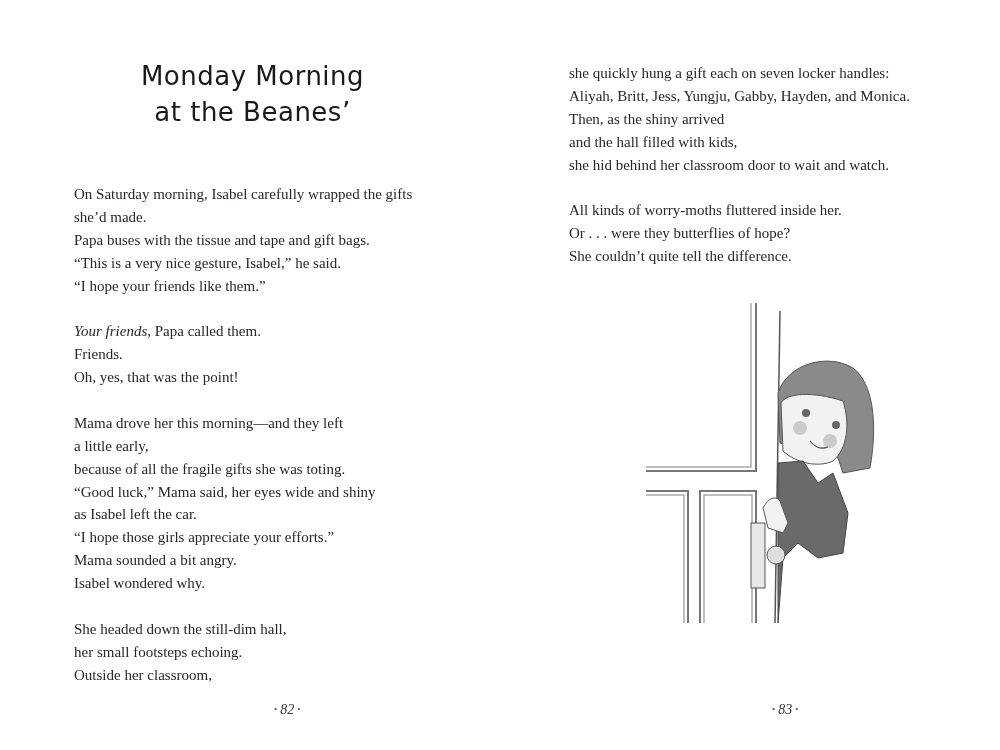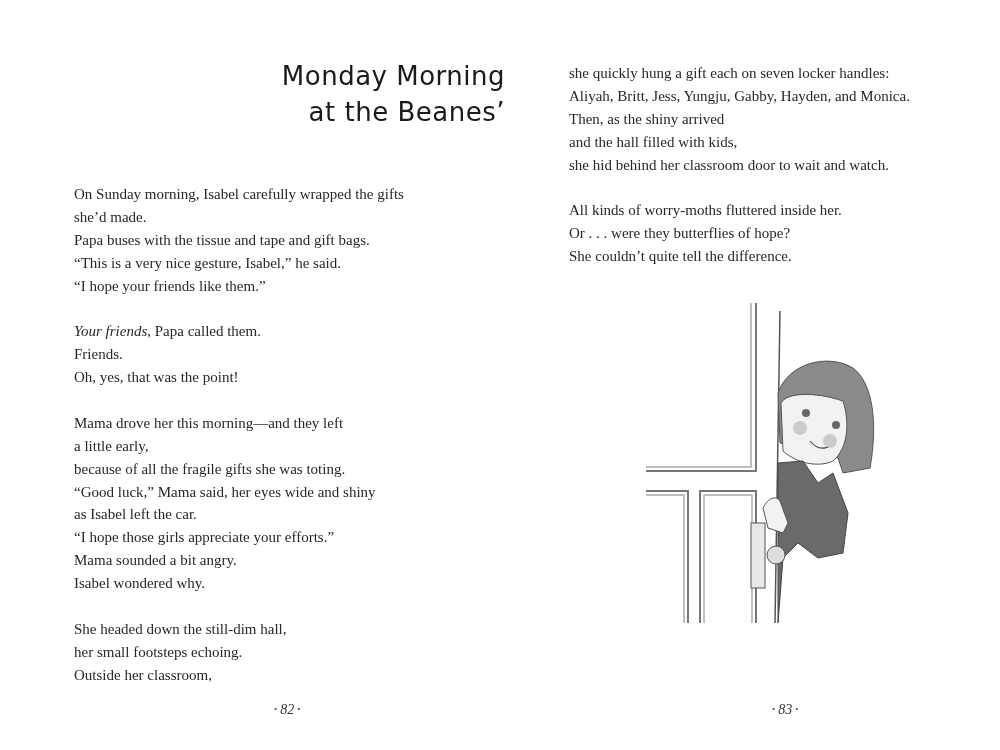--- a/index.html
+++ b/index.html
@@ -21,27 +21,27 @@
   .folio { position: absolute; top: 702px; font-size: 14px; font-style: italic; color: #333; margin-left: 39px; }
   .folio-left { left: 232px; }
   .folio-right { left: 230px; }
   .folio .dot { font-style: normal; font-size: 9px; vertical-align: 2px; color: #555; padding: 0 3px; }
   .illustration { position: absolute; left: 138px; top: 283px; width: 250px; height: 365px; }
 </style>
 </head>
 <body>
 
 <div class="page page-left">
-  <h1 class="chapter-title" style="margin:0;font-weight:normal;text-align:right;">
+  <h1 class="chapter-title" style="margin:0;font-weight:normal;">
     <span>Monday Morning</span>
     <span>at the Beanes’</span>
   </h1>
 
   <div class="text-block left-text">
-    <span class="line">On Sunday morning, Isabel carefully wrapped the gifts</span>
+    <span class="line">On Saturday morning, Isabel carefully wrapped the gifts</span>
     <span class="line">she’d made.</span>
     <span class="line">Papa buses with the tissue and tape and gift bags.</span>
     <span class="line">“This is a very nice gesture, Isabel,” he said.</span>
     <span class="line">“I hope your friends like them.”</span>
     <span class="gap"></span>
     <span class="line"><em>Your friends</em><span>, Papa called them.</span></span>
     <span class="line">Friends.</span>
     <span class="line">Oh, yes, that was the point!</span>
     <span class="gap"></span>
     <span class="line">Mama drove her this morning—and they left</span>

